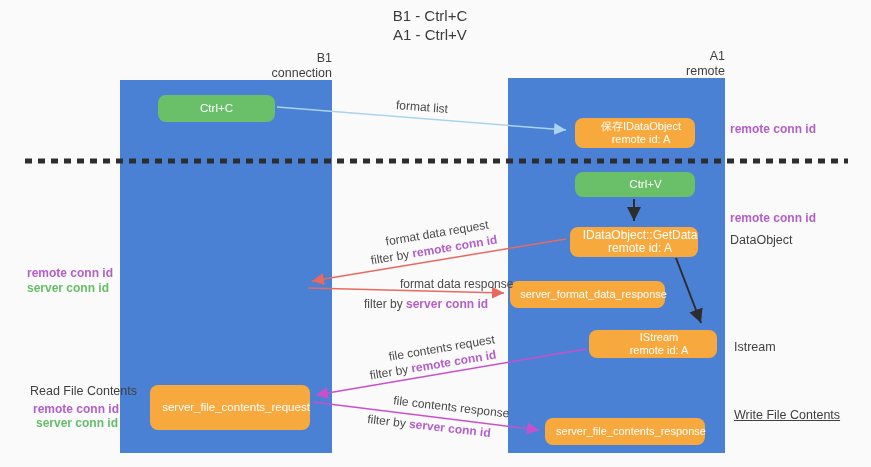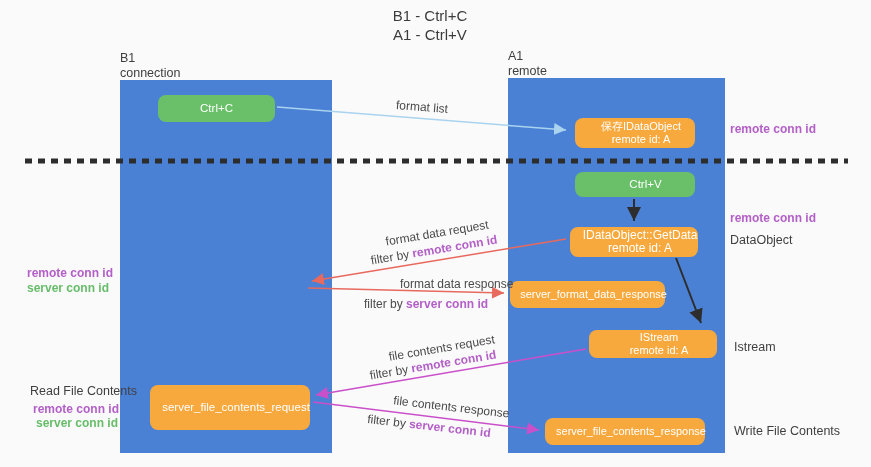--- a/index.html
+++ b/index.html
@@ -10,21 +10,21 @@
   }
   *{margin:0;padding:0;box-sizing:border-box;}
   html,body{background:#eee;}
   .stage{
     position:relative; width:871px; height:467px; overflow:hidden;
     background:var(--background,#fafafa);
     font-family:"Liberation Sans", sans-serif; color:var(--text-dark,#3f3f3f);
   }
   .title{position:absolute; top:6px; left:0; width:860px; text-align:center;
     font-size:15px; line-height:19px; color:#3c3c3c;}
-  .col-header{position:absolute; text-align:left; font-size:12.5px; line-height:13px; color:#3e3e3e;}
+  .col-header{position:absolute; text-align:right; font-size:12.5px; line-height:13px; color:#3e3e3e;}
   .col-header div{margin-bottom:2px;}
   .lifeline{position:absolute; background:var(--lifeline-blue,#4b81d5); z-index:1;}
   .arrows{position:absolute; inset:0; z-index:2; pointer-events:none;}
   .node{position:absolute; z-index:3; display:flex; flex-direction:column;
     align-items:center; justify-content:center; color:#fff; font-size:11.5px;
     line-height:13px; text-align:center;border-radius:8px;}
   .green{background:var(--action-green,#6abf69);}
   .orange{background:var(--message-orange,#f8a93d);padding-left:12px;}
   .lbl{position:absolute; z-index:4; white-space:nowrap; font-size:12px; color:#4a4a4a;}
   .lbl.bold-purple{color:var(--conn-id-purple,#b35fc7); font-weight:bold;}
@@ -145,21 +145,21 @@
 
   <div class="lbl rot-dn" style="left:393px;top:400px;">file contents response</div>
   <div class="lbl rot-dn" style="left:367px;top:419px;">
     <span>filter by </span><span class="k-purple">server conn id</span>
   </div>
 
   <div class="lbl bold-purple" style="left:730px;top:122px;">remote conn id</div>
   <div class="lbl bold-purple" style="left:730px;top:211px;">remote conn id</div>
   <div class="lbl dark" style="left:730px;top:233px;">DataObject</div>
   <div class="lbl dark" style="left:734px;top:340px;">Istream</div>
-  <div class="lbl dark" style="left:734px;top:424px;">Write File Contents</div>
+  <div class="lbl dark" style="left:734px;top:408px;text-decoration:underline;">Write File Contents</div>
 
   <div class="lbl bold-purple" style="left:27px;top:266px;">remote conn id</div>
   <div class="lbl bold-green" style="left:27px;top:281px;">server conn id</div>
   <div class="lbl dark" style="left:30px;top:384px;">Read File Contents</div>
   <div class="lbl bold-purple" style="left:33px;top:402px;">remote conn id</div>
   <div class="lbl bold-green" style="left:36px;top:416px;">server conn id</div>
 
 </div>
 
 </body></html>

